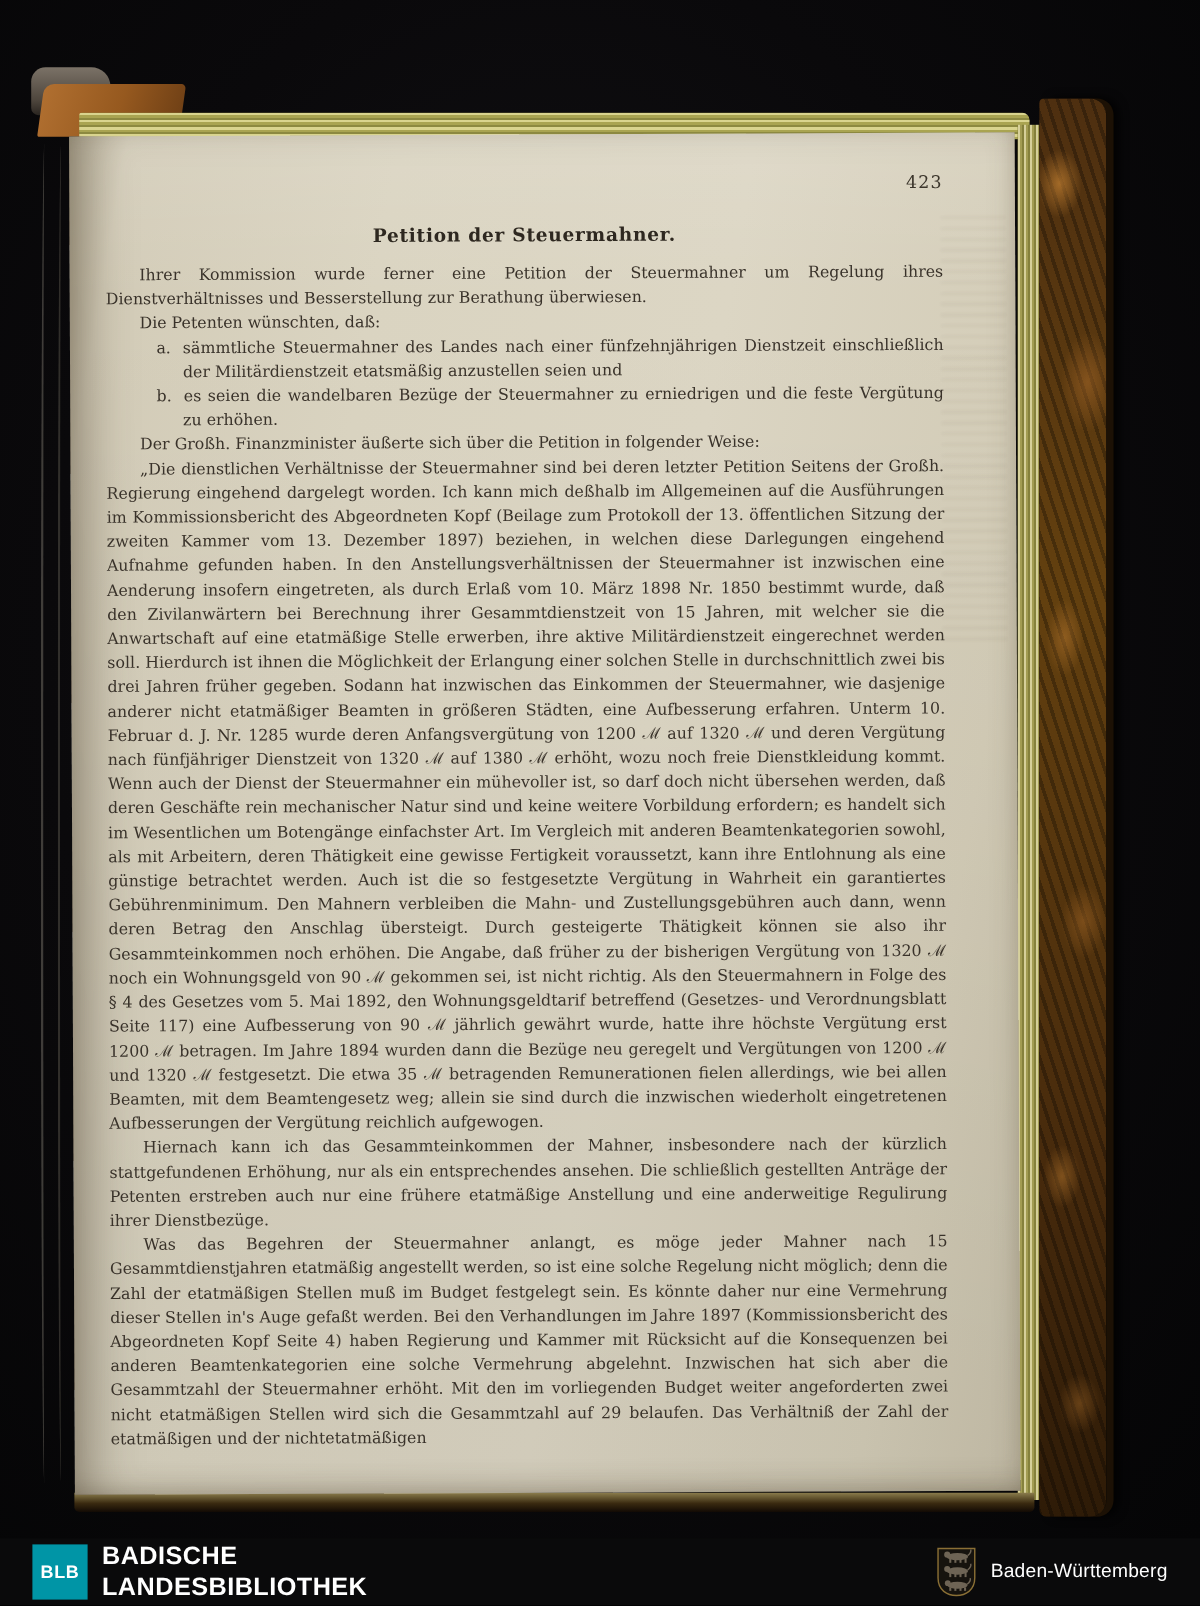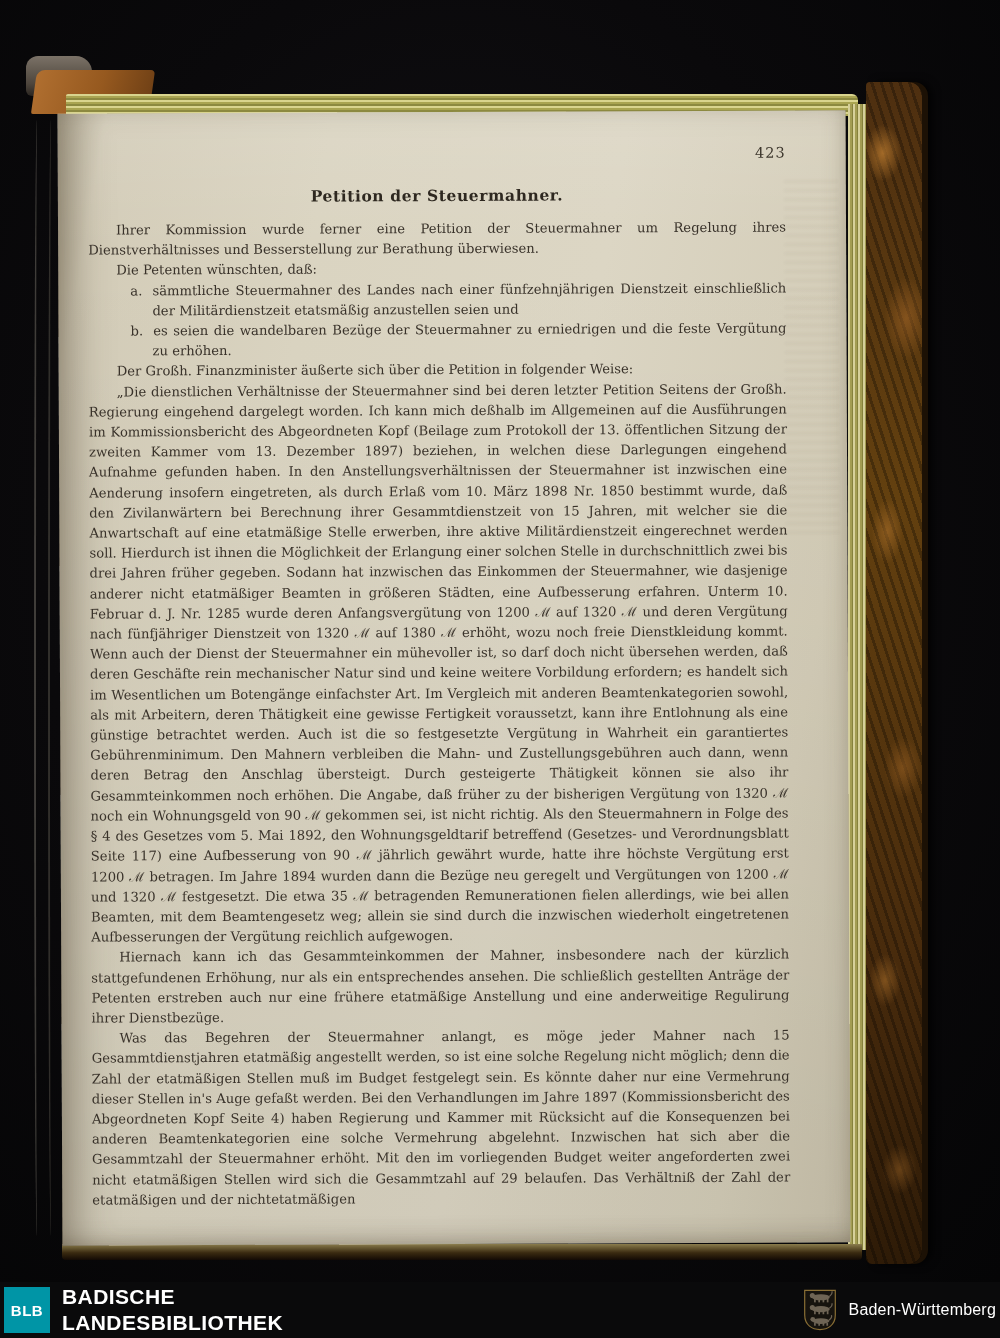--- a/index.html
+++ b/index.html
@@ -101,21 +101,21 @@
   .par.quote { hyphens:auto; }
   .item {
     margin:0; font-size:13.2px; line-height:20.2px;
     text-align:justify; padding-left:64px; text-indent:-22px;
   }
   .item .item-label { padding-right:10px; }
   
   .footer {
     position:absolute; left:0; bottom:0; width:1000px; height:56px;
     background:#0a0a0b; display:flex; align-items:center;
-    justify-content:space-between; box-sizing:border-box; padding:0 4px;
+    justify-content:space-between; box-sizing:border-box; padding:0 27px;
     font-family:"Liberation Sans","DejaVu Sans",sans-serif;
   }
   .footer-left { display:flex; align-items:center; gap:12px; }
   .blb-logo {
     width:46px; height:46px; background:#0095a6; color:#fff;
     display:flex; align-items:center; justify-content:center;
     font-weight:bold; font-size:15px; letter-spacing:.5px; cursor:pointer;
   }
   .lib-name { display:flex; flex-direction:column; color:#fff;
     font-weight:bold; font-size:21px; line-height:1.25; letter-spacing:.4px; }

